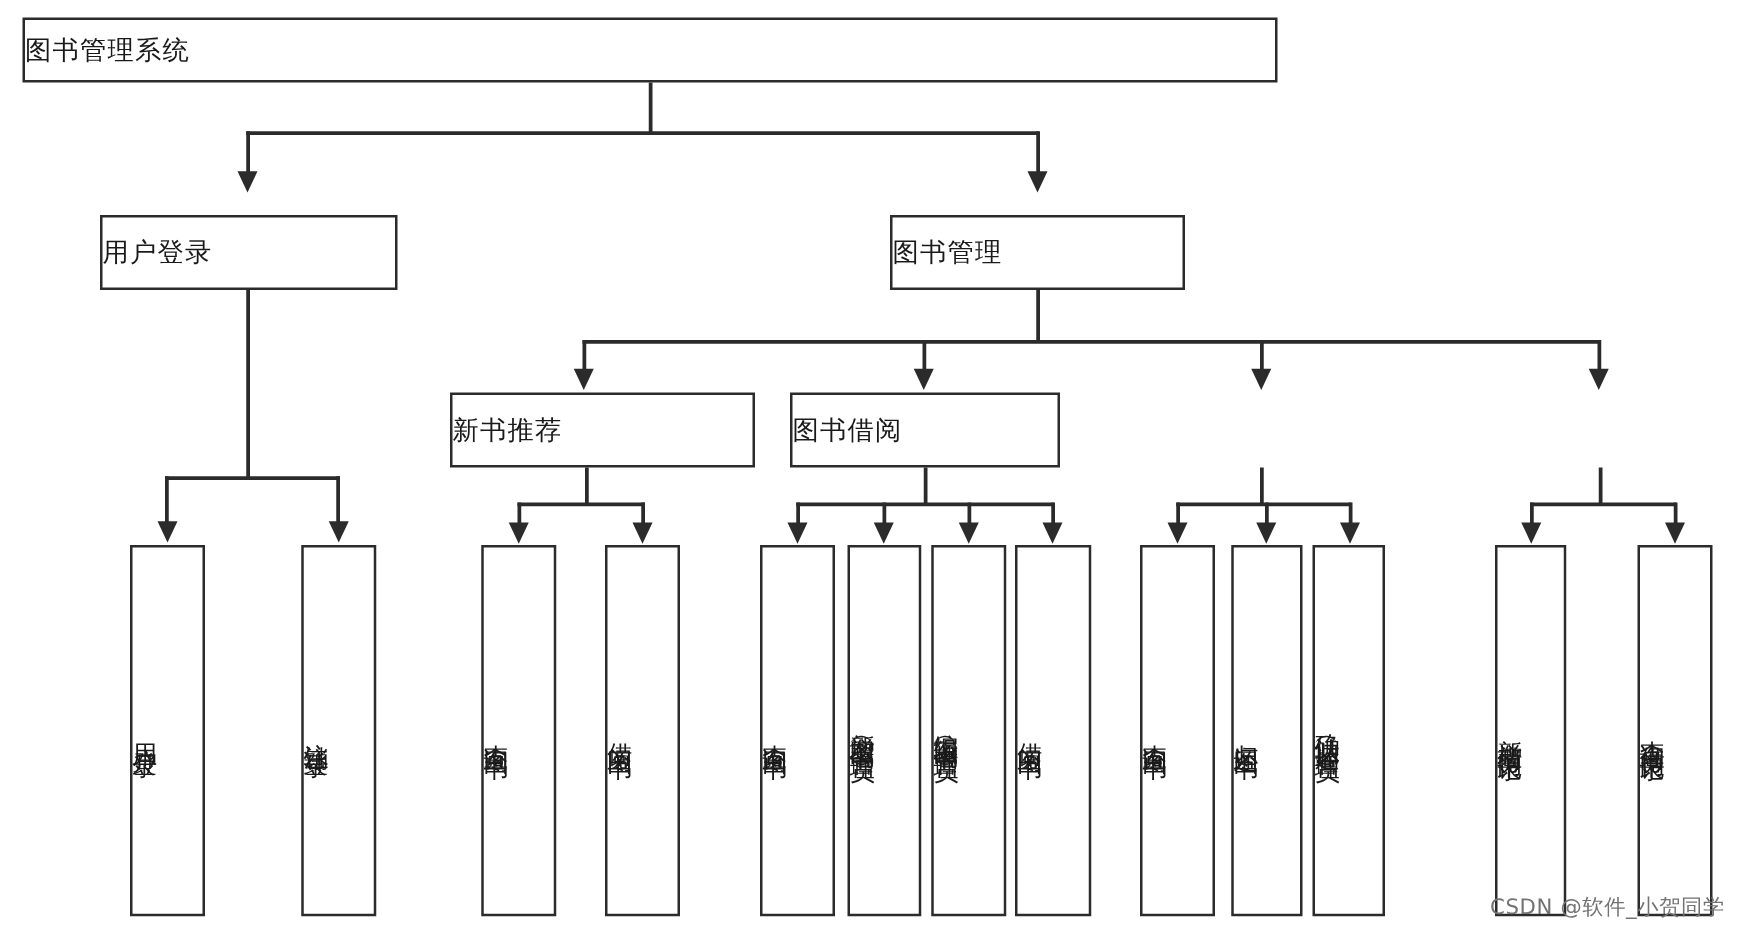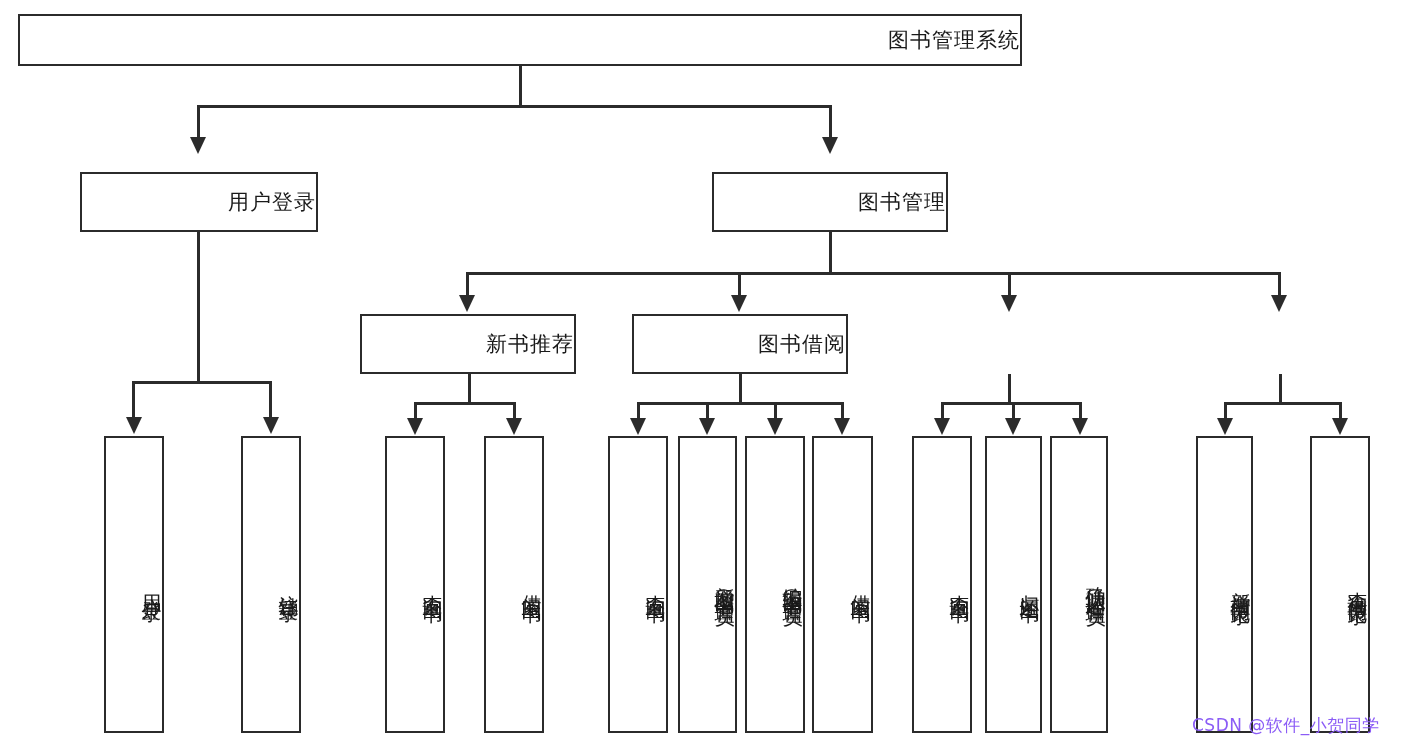--- a/index.html
+++ b/index.html
@@ -15,21 +15,21 @@
     font-family: "DejaVu Sans", "Liberation Sans", sans-serif;
     overflow: hidden;
   }
   .node {
     position: absolute;
     box-sizing: border-box;
     border: 2.5px solid #2b2b2b;
     background: #ffffff;
     display: flex;
     align-items: center;
-    justify-content: flex-end;
+    justify-content: flex-start;
     color: #1a1a1a;
   }
   .node.h {
     font-size: 21px;
     letter-spacing: 1px;
   }
   .node.v {
     font-size: 20px;
     letter-spacing: 3px;
   }
@@ -58,21 +58,21 @@
   .arrow {
     position: absolute;
     width: 0;
     height: 0;
     border-left: 8px solid transparent;
     border-right: 8px solid transparent;
     border-top: 17px solid #2b2b2b;
   }
   .watermark {
     position: absolute;
-    color: #8b5cf6;
+    color: #737373;
     font-size: 17px;
     white-space: nowrap;
     letter-spacing: 0.5px;
   }
 </style>
 </head>
 <body>
 
 <div id="canvas">
 
@@ -107,21 +107,21 @@
   <div class="hline" style="left:466px; top:272px; width:814px;"></div>
   <div class="vline" style="left:466px; top:272px; height:25px;"></div>
   <div class="arrow" style="left:459px; top:295px;"></div>
   <div class="vline" style="left:738px; top:272px; height:25px;"></div>
   <div class="arrow" style="left:731px; top:295px;"></div>
   <div class="vline" style="left:1008px; top:272px; height:25px;"></div>
   <div class="arrow" style="left:1001px; top:295px;"></div>
   <div class="vline" style="left:1278px; top:272px; height:25px;"></div>
   <div class="arrow" style="left:1271px; top:295px;"></div>
 
-  <div class="node h" style="left:360px; top:314px; width:216px; height:60px;">
+  <div class="node h" style="left:360px; top:314px; width:244px; height:60px;">
     <span class="htext">新书推荐</span>
   </div>
   <div class="node h" style="left:632px; top:314px; width:216px; height:60px;">
     <span class="htext">图书借阅</span>
   </div>
 
   <div class="vline" style="left:468px; top:374px; height:30px;"></div>
   <div class="hline" style="left:414px; top:402px; width:102px;"></div>
   <div class="vline" style="left:414px; top:402px; height:18px;"></div>
   <div class="arrow" style="left:407px; top:418px;"></div>

